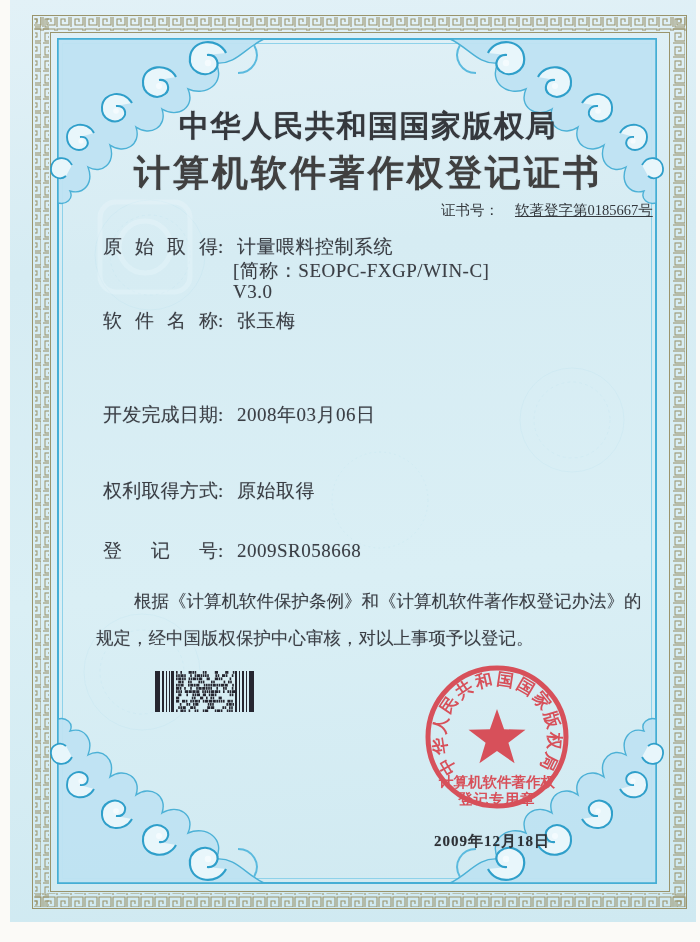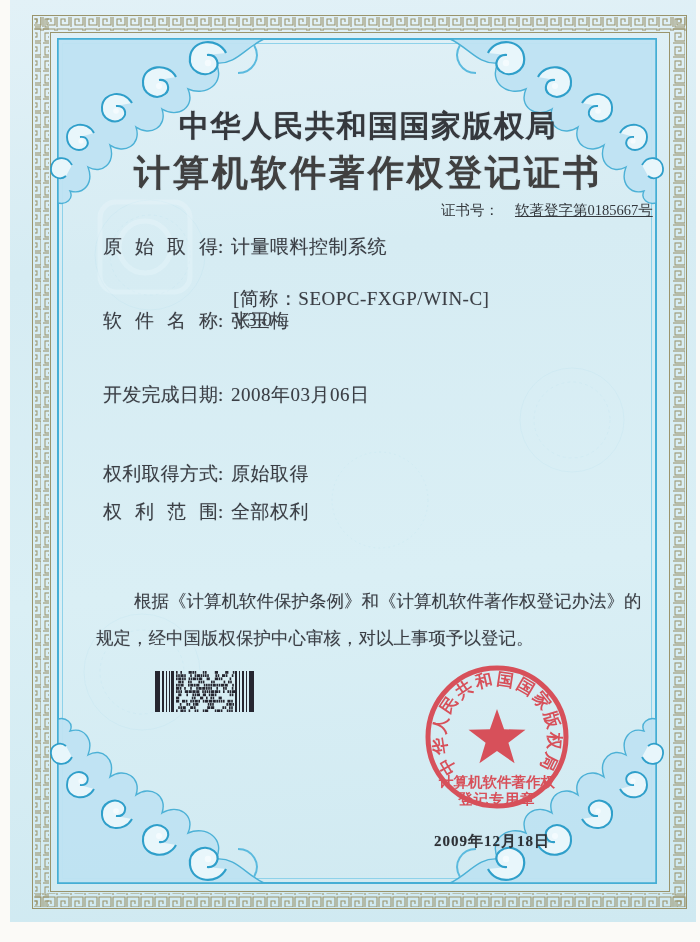--- a/index.html
+++ b/index.html
@@ -14,23 +14,23 @@
           text-shadow:0 0 1px rgba(70,75,85,.45);white-space:nowrap;}
   .title2{position:absolute;left:36px;top:149px;width:664px;text-align:center;
           font-size:36px;font-weight:bold;letter-spacing:3px;color:#404040;
           text-shadow:0 0 1px rgba(70,75,85,.5);white-space:nowrap;}
   .certno{position:absolute;left:441px;top:201px;font-size:14.5px;color:#34383d;white-space:nowrap;}
   .certno .val{margin-left:16px;text-decoration:underline;}
   .row{position:absolute;left:103px;font-size:19px;color:#3b3f45;white-space:nowrap;
        text-shadow:0 0 0.8px rgba(70,75,85,.35);}
   .flabel{display:inline-block;width:115px;text-align:justify;text-align-last:justify;}
   .colon{display:inline-block;width:9px;}
-  .fvalue{margin-left:4px;letter-spacing:0.5px;}
+  .fvalue{margin-left:10px;letter-spacing:0.5px;}
   .cont{position:absolute;left:233px;font-size:19px;color:#3b3f45;white-space:nowrap;
-        text-shadow:0 0 0.8px rgba(70,75,85,.35);letter-spacing:0.5px;margin-top:28px;}
+        text-shadow:0 0 0.8px rgba(70,75,85,.35);letter-spacing:0.5px;}
   .stmt{position:absolute;left:96px;font-size:17.5px;color:#3b3f45;white-space:nowrap;
         text-shadow:0 0 0.8px rgba(70,75,85,.35);}
   .stmt.first{text-indent:38px;}
   .barcode{position:absolute;left:155px;top:671px;width:99px;height:41px;}
   .seal{position:absolute;left:422px;top:663px;width:150px;height:150px;opacity:0.93;}
   .seal-date{position:absolute;left:434px;top:832px;font-size:15px;font-weight:bold;
              letter-spacing:1px;color:#2d3136;white-space:nowrap;
              text-shadow:0 0 1px rgba(60,65,75,.4);}
 </style>
 </head>
@@ -106,33 +106,33 @@
   <div class="row" style="top:234px">
     <span class="flabel">原始取得</span><span class="colon">:</span><span class="fvalue">计量喂料控制系统</span>
   </div>
   <div class="cont" style="top:258px">[简称：SEOPC-FXGP/WIN-C]</div>
   <div class="cont" style="top:281px">V3.0</div>
 
   <div class="row" style="top:308px">
     <span class="flabel">软件名称</span><span class="colon">:</span><span class="fvalue">张玉梅</span>
   </div>
 
-  <div class="row" style="top:382px">
+  <div class="row" style="top:402px">
     <span class="flabel">开发完成日期</span><span class="colon">:</span><span class="fvalue">2008年03月06日</span>
   </div>
 
 
-  <div class="row" style="top:461px">
+  <div class="row" style="top:478px">
     <span class="flabel">权利取得方式</span><span class="colon">:</span><span class="fvalue">原始取得</span>
   </div>
 
-  <div class="row" style="top:499px">
-    <span class="flabel">权利范围</span><span class="colon">:</span><span class="fvalue">全部权利</span>
-  </div>
-
+
+  <div class="row" style="top:538px">
+    <span class="flabel">登记号</span><span class="colon">:</span><span class="fvalue">2009SR058668</span>
+  </div>
 
   <div class="stmt" style="top:626px">规定，经中国版权保护中心审核，对以上事项予以登记。</div>
   <div class="stmt first" style="top:589px">根据《计算机软件保护条例》和《计算机软件著作权登记办法》的</div>
 
   <svg id="barcode-svg" class="barcode" viewBox="0 0 99 41">
       <rect x="0" y="0" width="5" height="41" fill="#262630"></rect>
       <rect x="7" y="0" width="2" height="41" fill="#262630"></rect>
       <rect x="11" y="0" width="1" height="41" fill="#262630"></rect>
       <rect x="14" y="0" width="1" height="41" fill="#262630"></rect>
       <rect x="16" y="0" width="3" height="41" fill="#262630"></rect>

